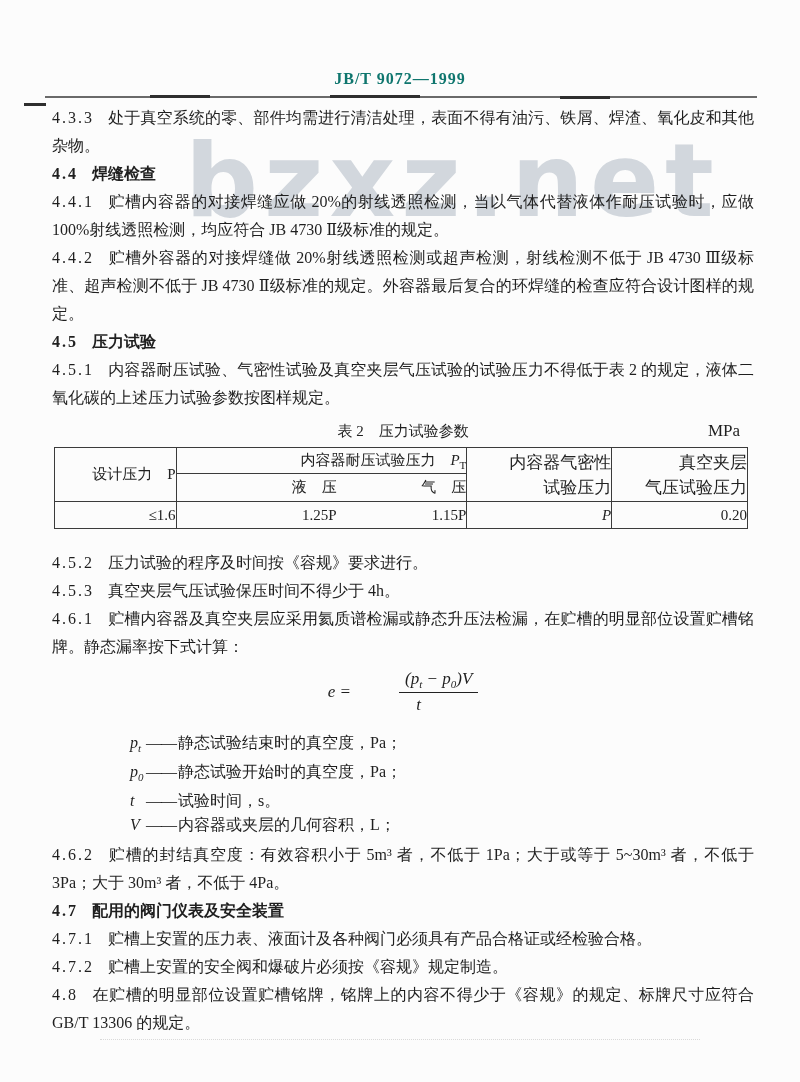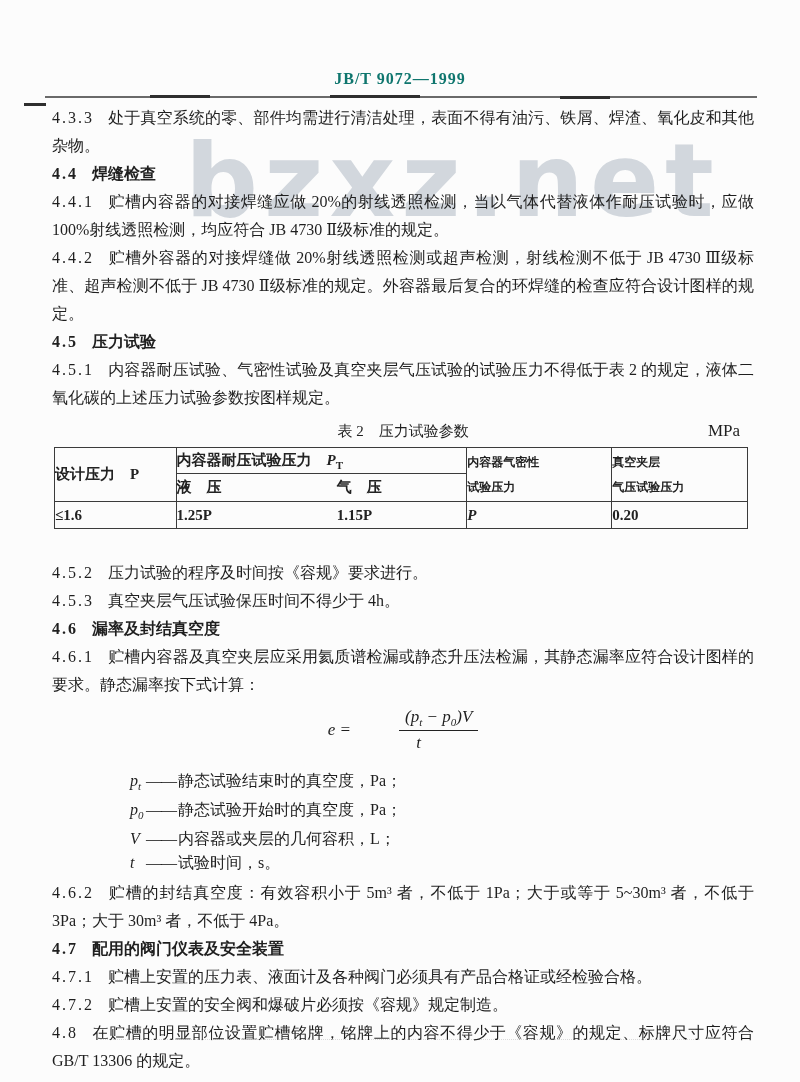--- a/index.html
+++ b/index.html
@@ -48,30 +48,30 @@
   .table-title-row{
     position:relative;margin-top:6px;height:26px;line-height:26px;
     text-align:center;font-size:15px;
   }
   .table-title-row .unit{position:absolute;right:14px;top:0;font-size:17px;}
   table.t2{
     border-collapse:collapse;width:694px;margin:3px 0 0 2px;
     font-size:15px;color:#222;
   }
   table.t2 th,table.t2 td{
-    border:1.6px solid #3b3b3b;text-align:left;
-    font-weight:700;padding:0;
+    border:1.6px solid #3b3b3b;text-align:right;
+    font-weight:400;padding:0;
   }
   table.t2 .r1{height:26px;}
   table.t2 .r2{height:28px;margin-top:28px;}
   table.t2 .r3{height:27px;}
   .c1{width:119px;}.c2{width:158px;}.c3{width:128px;}.c4{width:142px;}.c5{width:133px;}
   .nosplit-l{border-left:none !important;}
   .nosplit-r{border-right:none !important;}
-  .two-line{line-height:25px;font-size:12px;}
+  .two-line{line-height:25px;font-size:17px;}
   .it{font-style:italic;}
   
   .formula{
     margin:8px 0 6px 0;height:56px;text-align:center;
     font-size:17px;font-style:italic;
   }
   .frac{display:inline-block;vertical-align:middle;text-align:center;}
   .frac .top{display:block;border-bottom:1.6px solid #222;padding:0 6px 2px 6px;margin-left:40px;}
   .frac .bot{display:block;padding-top:2px;}
   .lhs{display:inline-block;vertical-align:middle;margin-right:8px;}
@@ -133,37 +133,36 @@
       <tr class="r3">
         <td>≤1.6</td>
         <td class="nosplit-r">1.25P</td>
         <td class="nosplit-l">1.15P</td>
         <td class="it">P</td>
         <td>0.20</td>
       </tr>
     </tbody>
       </table>
 
-    <p class="para" style="margin-top:30px;"><span class="num">4.5.2</span><span>压力试验的程序及时间按《容规》要求进行。</span></p>
+    <p class="para" style="margin-top:20px;"><span class="num">4.5.2</span><span>压力试验的程序及时间按《容规》要求进行。</span></p>
 
     <p class="para"><span class="num">4.5.3</span><span>真空夹层气压试验保压时间不得少于 4h。</span></p>
 
-    <p class="para head"><span class="num">4.6</span><span>漏率及封结真空度</span></p>
 
-    <p class="para"><span class="num">4.6.1</span><span>贮槽内容器及真空夹层应采用氦质谱检漏或静态升压法检漏，其静态漏率应符合设计图样的要求。静态漏率按下式计算：</span></p>
+    <p class="para"><span class="num">4.6.1</span><span>贮槽内容器及真空夹层应采用氦质谱检漏或静态升压法检漏，在贮槽的明显部位设置贮槽铭牌。静态漏率按下式计算：</span></p>
 
     <div class="formula">
       <span class="lhs"><span>e</span> <span>=</span></span><span class="frac"><span class="top"><span>(p</span><sub>t</sub><span> − p</span><sub>0</sub><span>)V</span></span><span class="bot">t</span></span>
     </div>
 
     <div class="defs">
       <p class="def-line rest"><span class="sym"><span>p</span><sub>t</sub></span><span class="dash">——</span><span>静态试验结束时的真空度，Pa；</span></p>
       <p class="def-line rest"><span class="sym"><span>p</span><sub>0</sub></span><span class="dash">——</span><span>静态试验开始时的真空度，Pa；</span></p>
+      <p class="def-line rest"><span class="sym">t</span><span class="dash">——</span><span>试验时间，s。</span></p>
       <p class="def-line rest"><span class="sym">V</span><span class="dash">——</span><span>内容器或夹层的几何容积，L；</span></p>
-      <p class="def-line rest"><span class="sym">t</span><span class="dash">——</span><span>试验时间，s。</span></p>
     </div>
 
     <p class="para" style="margin-top:4px;"><span class="num">4.6.2</span><span>贮槽的封结真空度：有效容积小于 5m³ 者，不低于 1Pa；大于或等于 5~30m³ 者，不低于 3Pa；大于 30m³ 者，不低于 4Pa。</span></p>
 
     <p class="para head"><span class="num">4.7</span><span>配用的阀门仪表及安全装置</span></p>
 
     <p class="para"><span class="num">4.7.1</span><span>贮槽上安置的压力表、液面计及各种阀门必须具有产品合格证或经检验合格。</span></p>
 
     <p class="para"><span class="num">4.7.2</span><span>贮槽上安置的安全阀和爆破片必须按《容规》规定制造。</span></p>
 

